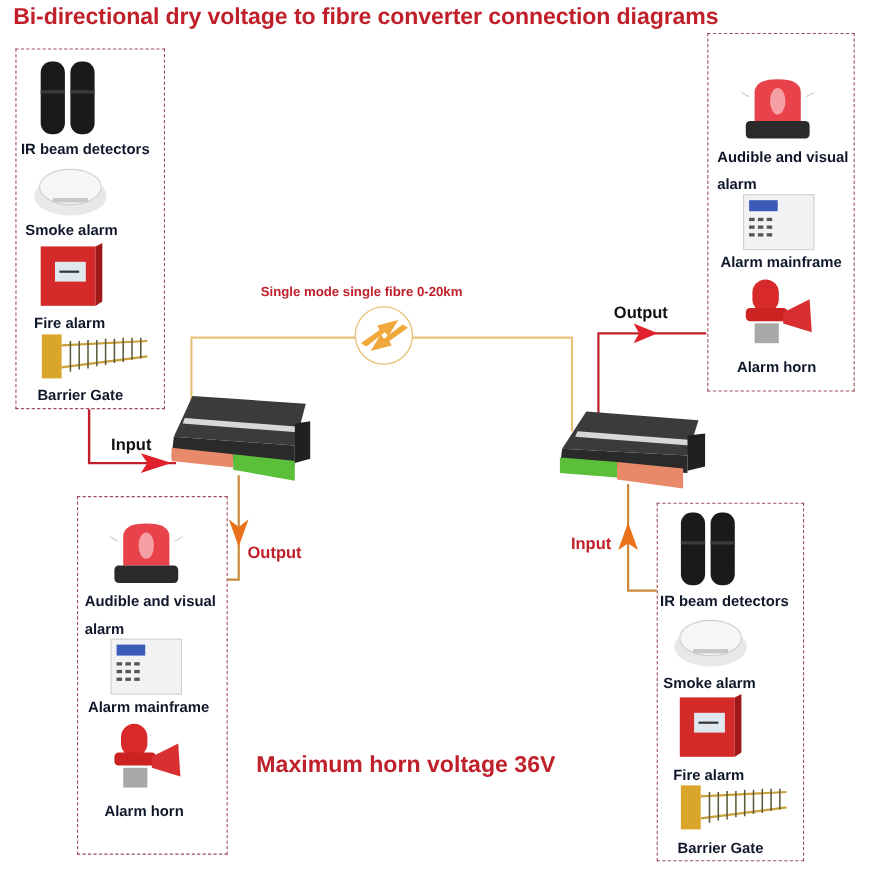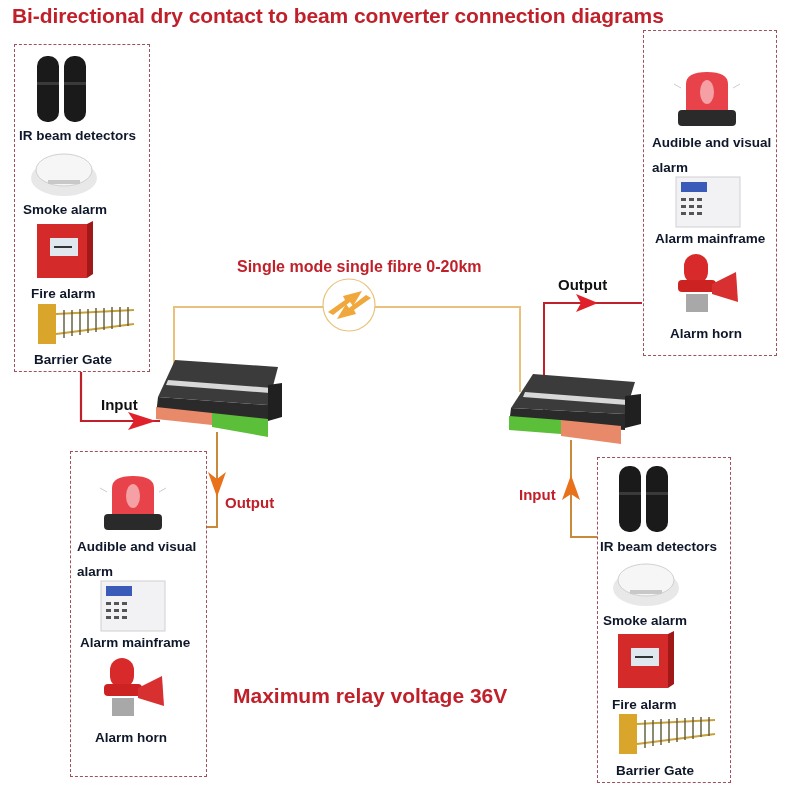--- a/index.html
+++ b/index.html
@@ -8,21 +8,21 @@
   .panel { position:absolute; border:1px dashed #a0505a; box-sizing:border-box; }
   .lbl { position:absolute; font-size:13.5px; font-weight:bold; color:#0f172a; white-space:nowrap; }
   .red-lbl { position:absolute; font-weight:bold; color:#c0202a; white-space:nowrap; }
   .blk-lbl { position:absolute; font-weight:bold; color:#111; white-space:nowrap; font-size:15px; }
   svg.wires { position:absolute; left:0; top:0; }
   .icon { position:absolute; }
 </style>
 </head>
 <body>
 
-<div class="title">Bi-directional dry contact to beam converter connection diagrams</div>
+<div class="title">Bi-directional dry voltage to fibre converter connection diagrams</div>
 
 <svg class="wires" width="800" height="800">
 
   <polyline points="174,388 174,307 520,307 520,392" fill="none" stroke="#e8c27a" stroke-width="2"></polyline>
   <g>
     <circle cx="349" cy="305" r="26" fill="#fff" stroke="#e8c27a" stroke-width="1.2"></circle>
     <polygon points="328,312 345,300 343,296 362,291 353,306 350,302 333,315" fill="#f0a83c"></polygon>
     <polygon points="371,298 354,310 356,314 337,319 346,304 349,308 366,295" fill="#f0a83c"></polygon>
   </g>
 
@@ -32,21 +32,21 @@
   <polyline points="217,432 217,527 207,527" fill="none" stroke="#c88a3a" stroke-width="2"></polyline>
   <polygon points="217,497 208,472 217,479 226,472" fill="#e8711a"></polygon>
 
   <polyline points="544,425 544,303 642,303" fill="none" stroke="#c0202a" stroke-width="2"></polyline>
   <polygon points="598,303 576,294 581,303 576,312" fill="#e0202a"></polygon>
 
   <polyline points="597,537 571,537 571,440" fill="none" stroke="#c88a3a" stroke-width="2"></polyline>
   <polygon points="571,475 562,500 571,494 580,500" fill="#e8711a"></polygon>
 </svg>
 
-<div class="red-lbl" style="left:237px; top:258px; font-size:16px;">Single mode single fibre 0-20km</div>
+<div class="red-lbl" style="left:237px; top:258px; font-size:12px;">Single mode single fibre 0-20km</div>
 
 <svg class="icon" style="left:150px; top:355px;" width="140" height="95" viewBox="0 0 140 95">
   <polygon points="25,5 128,12 118,50 8,42" fill="#3b3b3b"></polygon>
   <polygon points="18,25 122,33 120,38 16,30" fill="#d8d8d8"></polygon>
   <polygon points="8,42 118,50 118,68 6,60" fill="#2a2a2a"></polygon>
   <polygon points="6,52 62,58 62,70 6,64" fill="#e88a6a"></polygon>
   <polygon points="62,58 118,64 118,82 62,72" fill="#5cbf3a"></polygon>
   <polygon points="118,30 132,28 132,62 118,66" fill="#202020"></polygon>
 </svg>
 
@@ -204,13 +204,13 @@
     <line x1="52" y1="7" x2="52" y2="31"></line>
       <line x1="60" y1="6" x2="60" y2="30"></line>
       <line x1="68" y1="6" x2="68" y2="28"></line>
     <line x1="76" y1="5" x2="76" y2="27"></line>
       <line x1="84" y1="5" x2="84" y2="25"></line>
       <line x1="92" y1="5" x2="92" y2="24"></line>
   </g>
 </svg>
 <div class="lbl" style="left:616px; top:763px;">Barrier Gate</div>
 
-<div class="red-lbl" style="left:233px; top:684px; font-size:21px;">Maximum relay voltage 36V</div>
+<div class="red-lbl" style="left:233px; top:684px; font-size:21px;">Maximum horn voltage 36V</div>
 
 </body></html>

